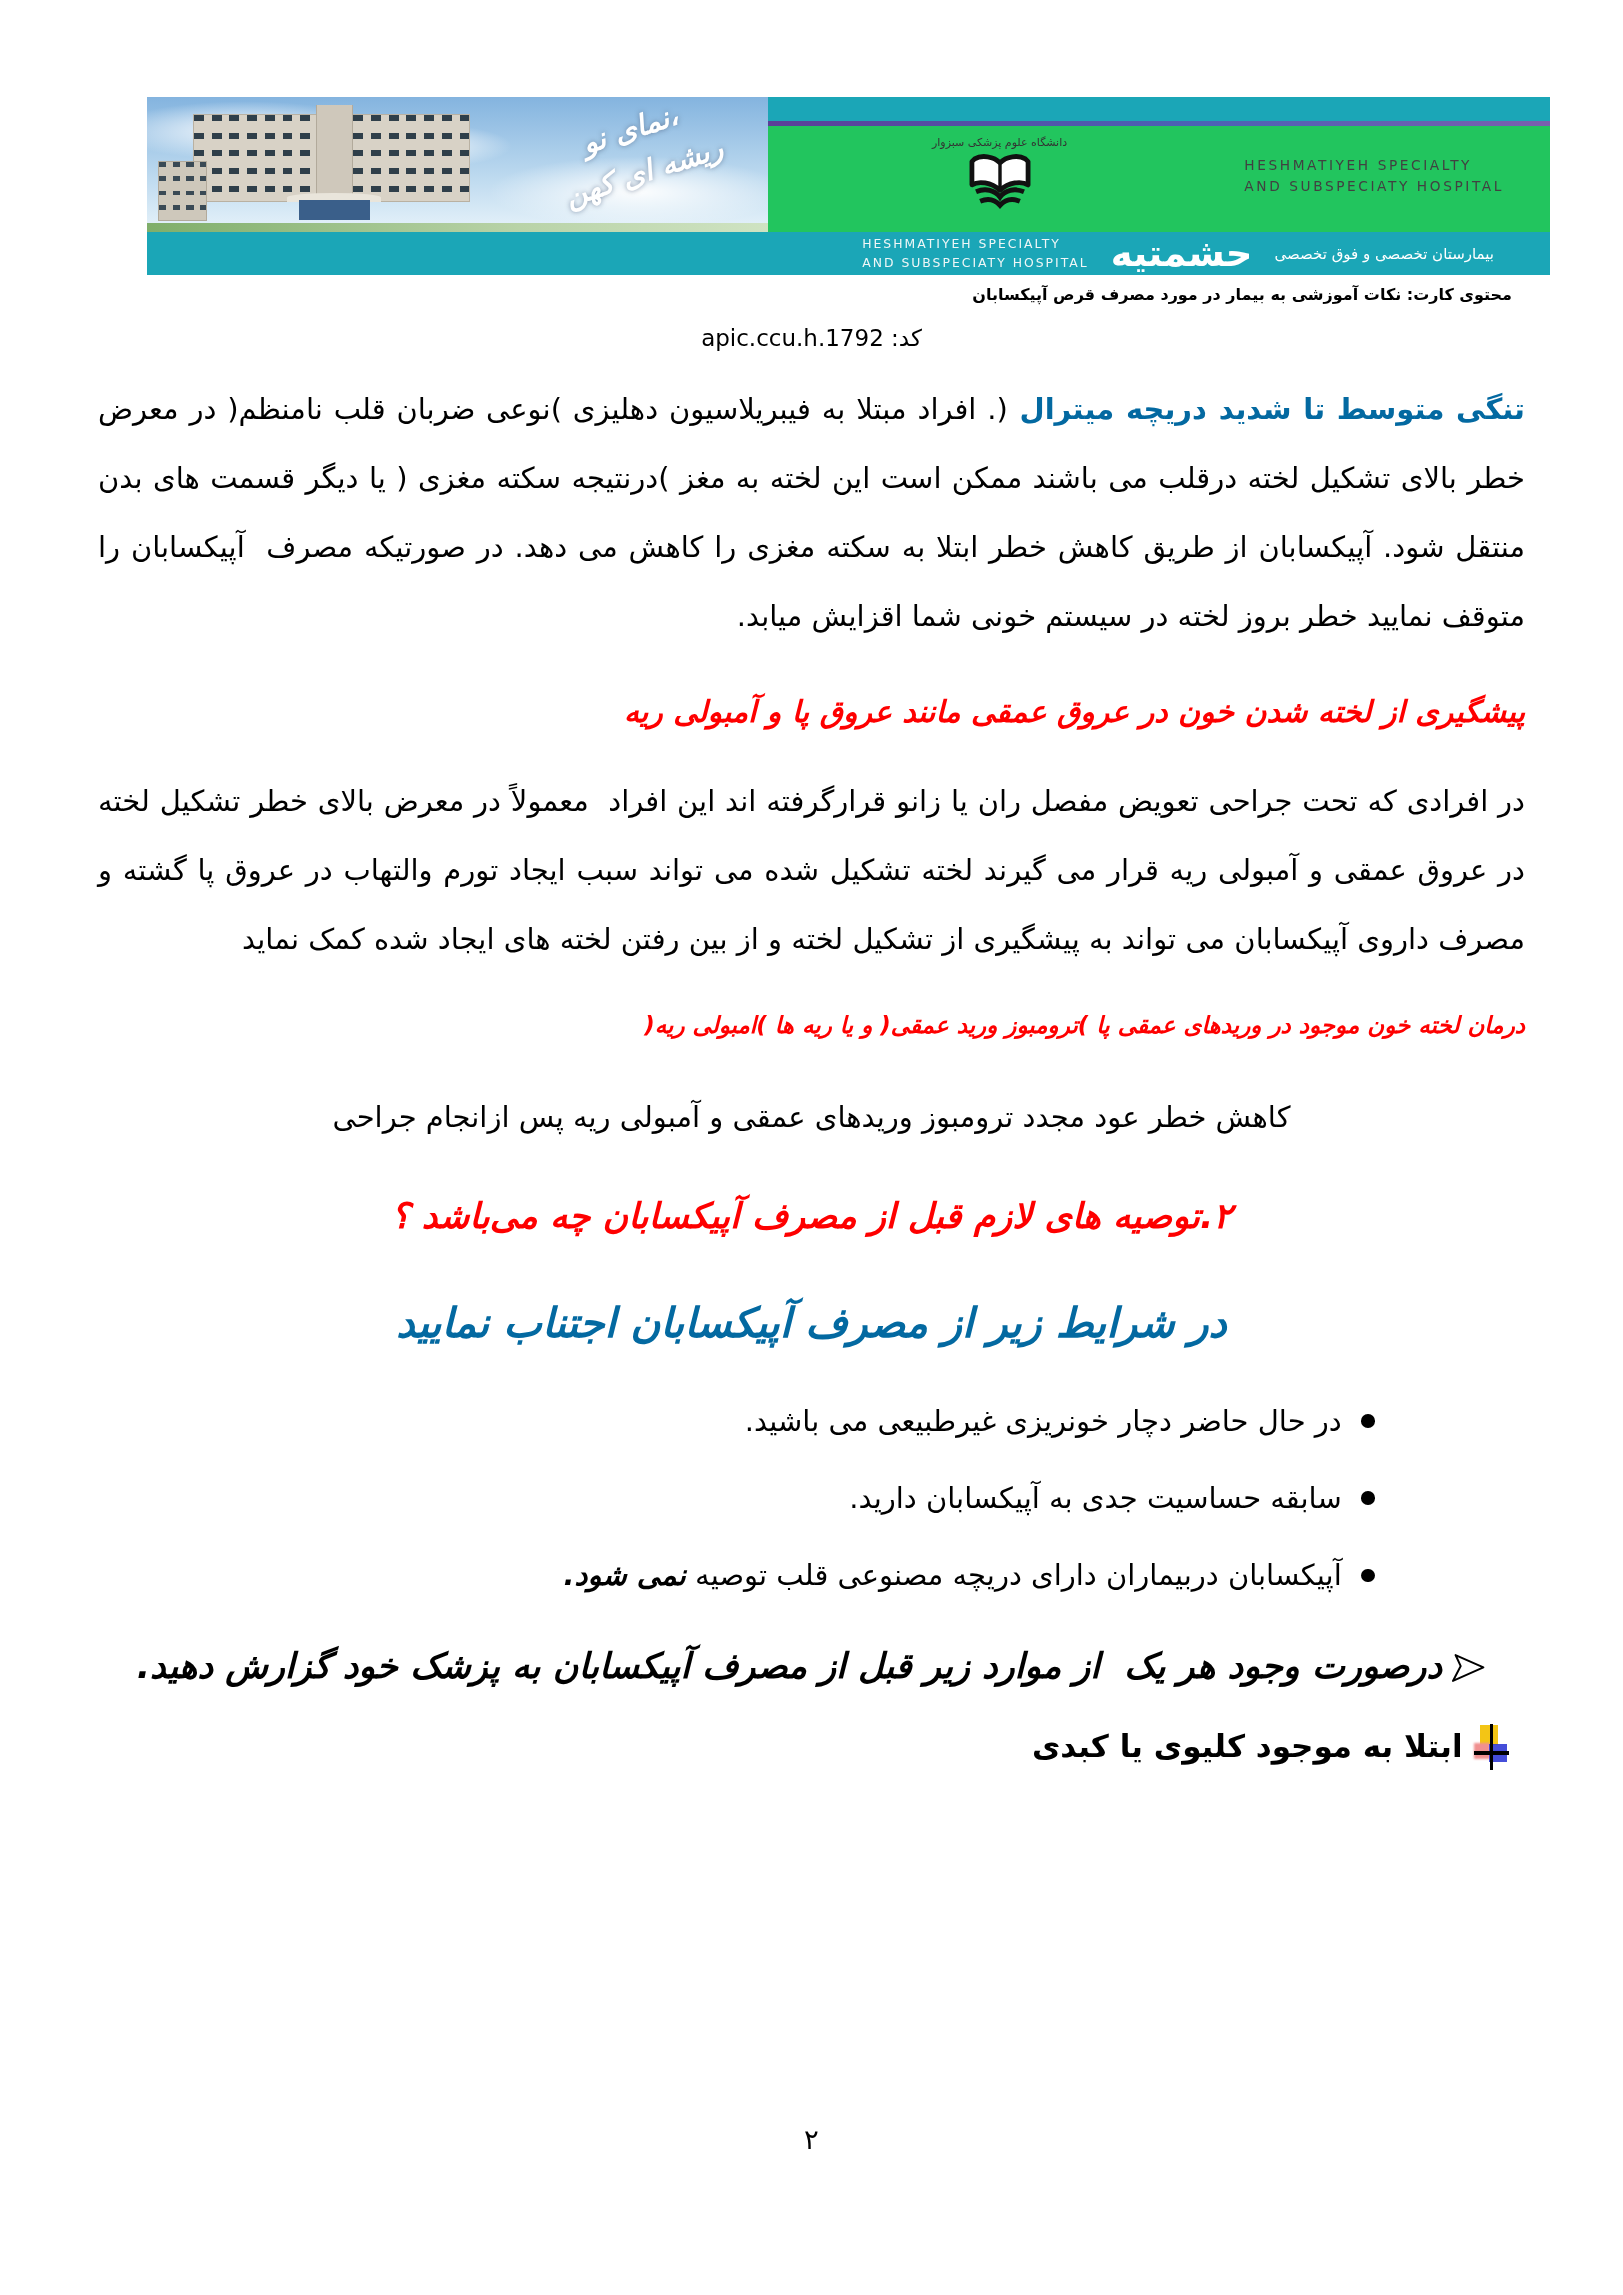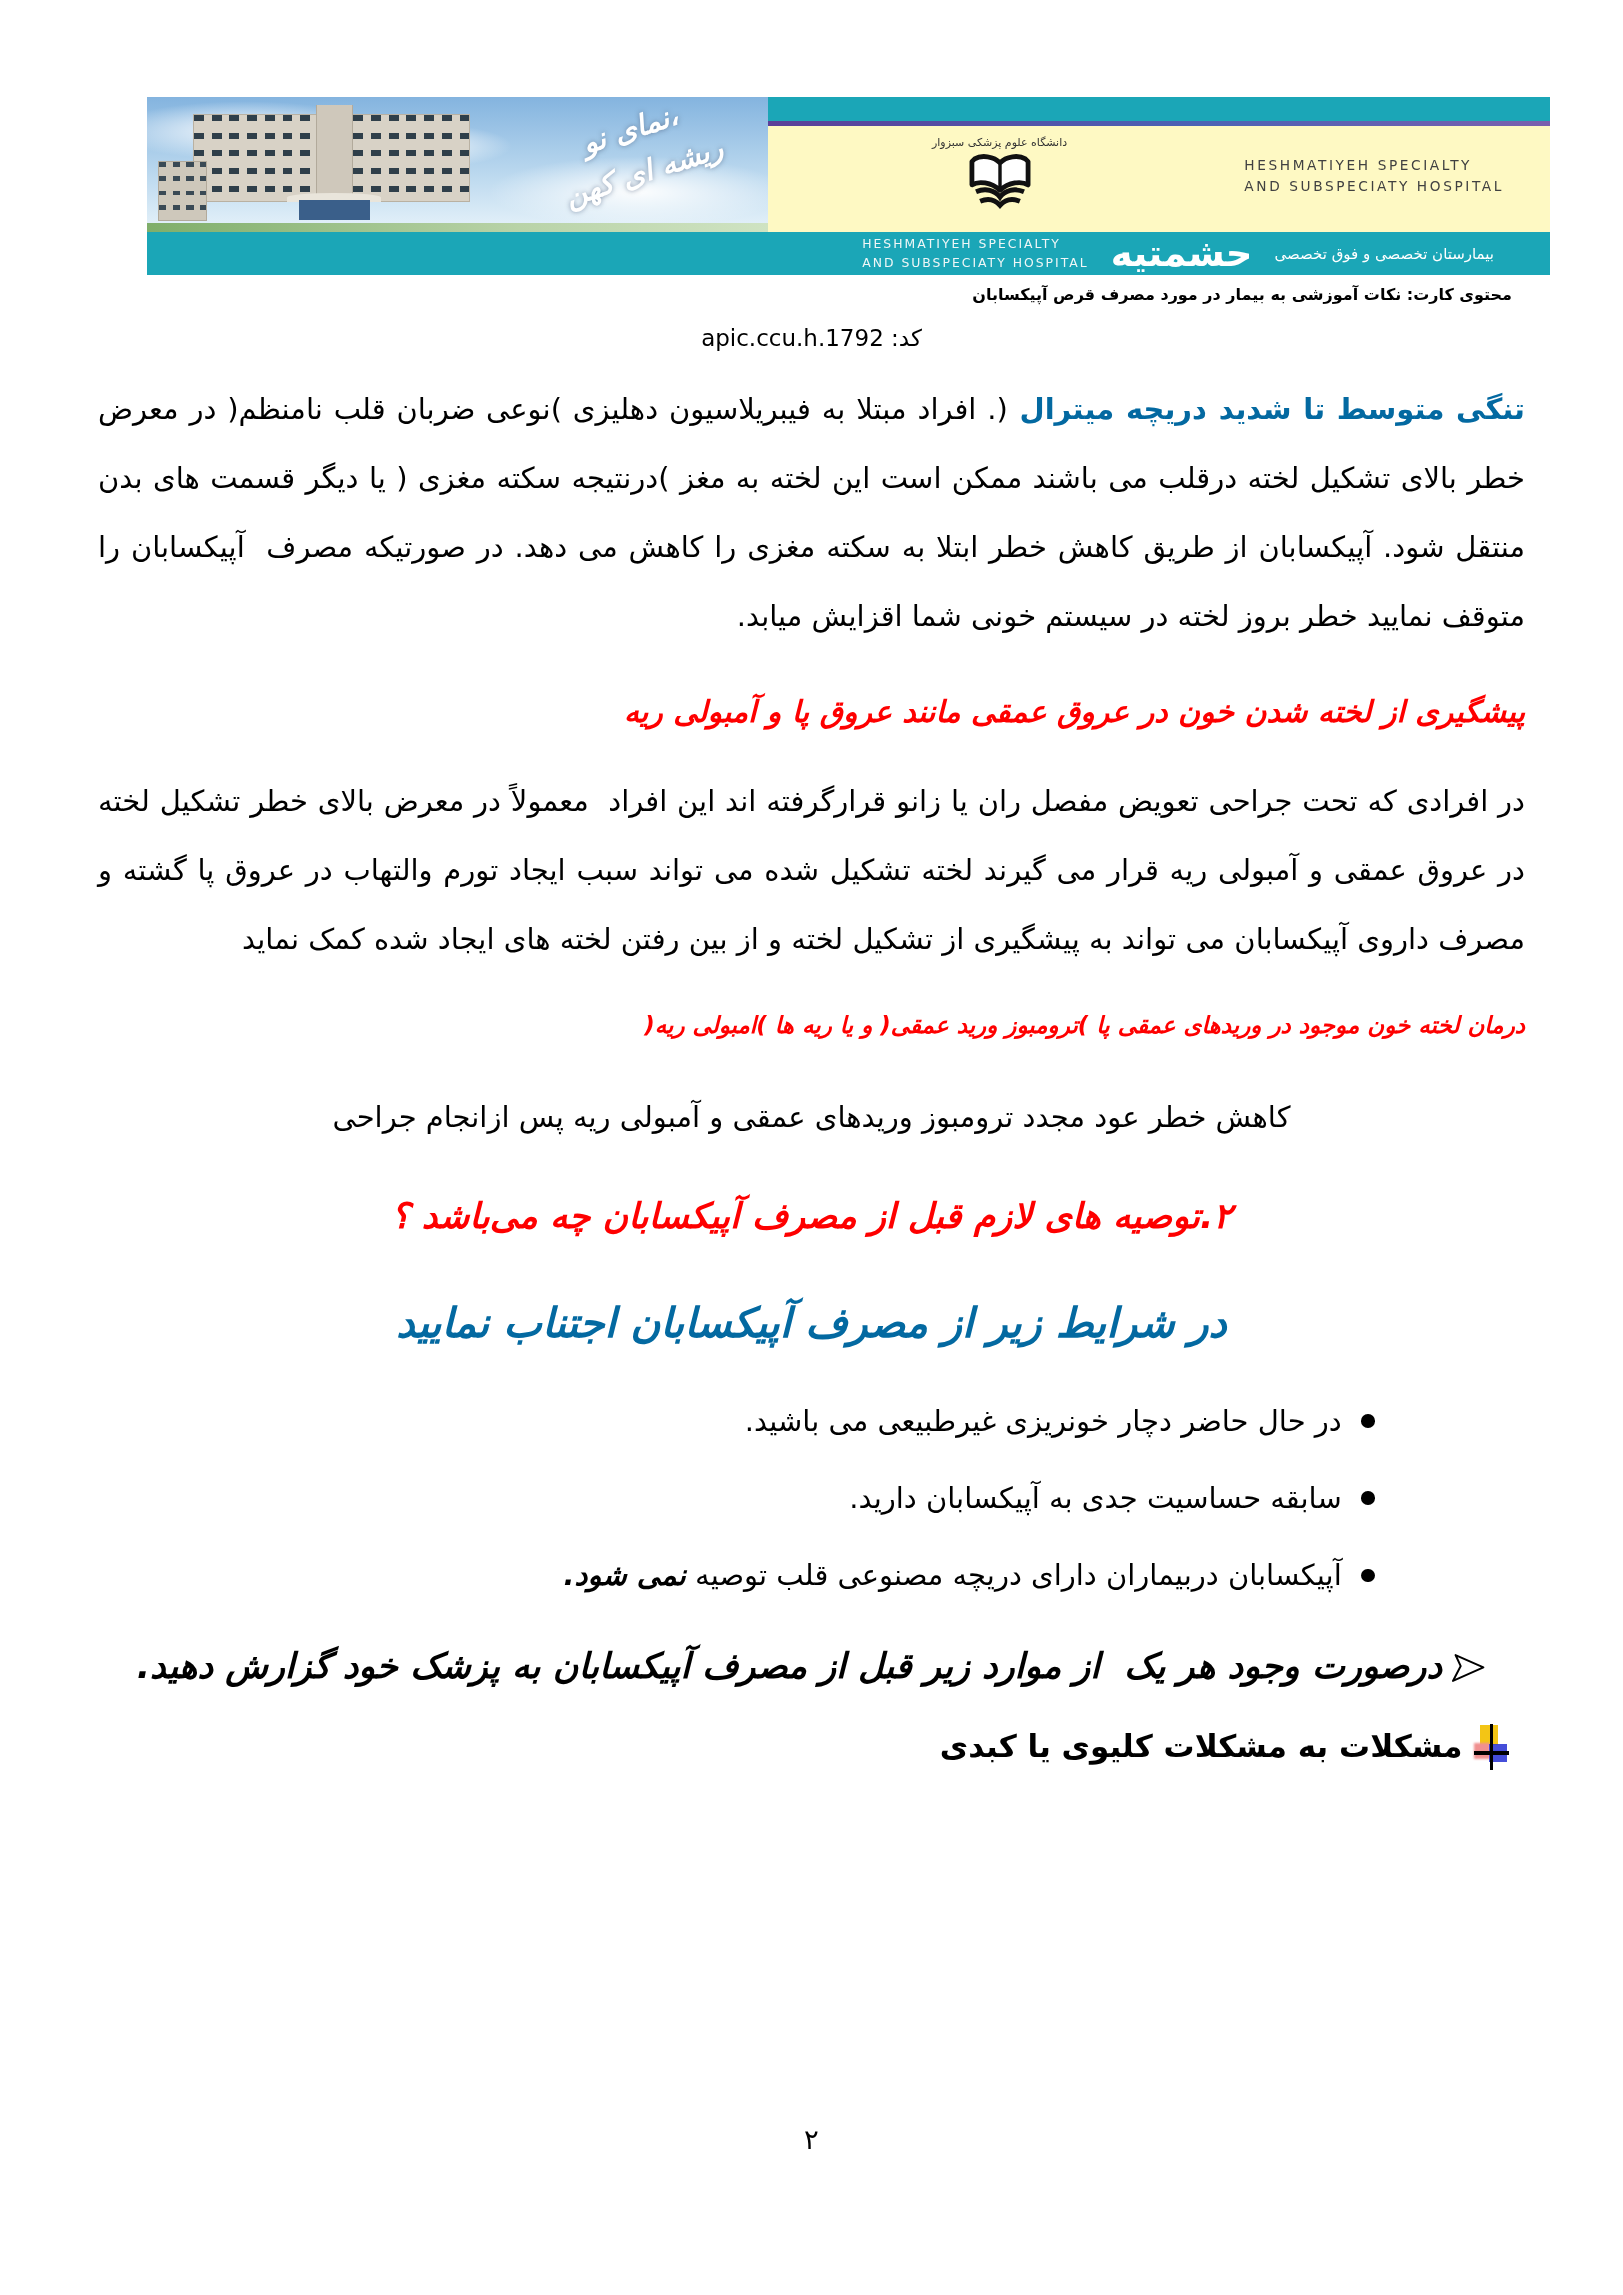--- a/index.html
+++ b/index.html
@@ -47,21 +47,21 @@
   .bld-canopy{position:absolute;left:140px;top:96px;width:94px;height:9.2px;background:#e9e5db;border-radius:50% 50% 0 0;}
   .ground{position:absolute;left:0;right:0;bottom:0;height:9.2px;background:linear-gradient(90deg,#7fae6a,#b9d3a8 60%,#cfe3c2);}
   .script{
     position:absolute;right:19.6px;top:9.2px;width:222px;
     color:#ffffff;font-style:italic;font-weight:bold;
     font-size:29px;line-height:1.55;text-align:center;
     transform:rotate(-18deg);
     text-shadow:0 0 5.2px rgba(80,100,130,.65);
   }
   .white-panel{
-    flex:1;margin-top:23.6px;background:#fef9c3;position:relative;
+    flex:1;margin-top:23.6px;background:#22c55e;position:relative;
     display:flex;align-items:center;
   }
   .purple-stripe{position:absolute;left:0;right:0;top:0;height:5.9px;
     background:linear-gradient(90deg,#5b3f98,#4b62b5 55%,#7a5fae);}
   .logo-wrap{margin-left:164px;text-align:center;}
   .uni-label{font-size:11px;color:#333;margin-bottom:2.6px;white-space:nowrap;}
   .en-name{
     margin-left:auto;margin-right:46px;color:#414141;
     font-size:13.7px;letter-spacing:2.6px;line-height:1.55;text-align:left;white-space:nowrap;
   }
@@ -228,21 +228,21 @@
         </svg><span>درصورت وجود هر یک  از موارد زیر قبل از مصرف آپیکسابان به پزشک خود گزارش دهید.</span></div>
 
     <div class="plus-item">
       <span class="plus-icon">
         <i class="pi-y"></i>
         <i class="pi-r"></i>
         <i class="pi-b"></i>
         <i class="pi-v"></i>
         <i class="pi-h"></i>
       </span>
-      <span>مشکلات به مشکلات کلیوی یا کبدی</span>
+      <span>ابتلا به موجود کلیوی یا کبدی</span>
     </div>
 
   </div>
 
   <div class="page-num">۲</div>
 
 </div>
 
 
 </body></html>

